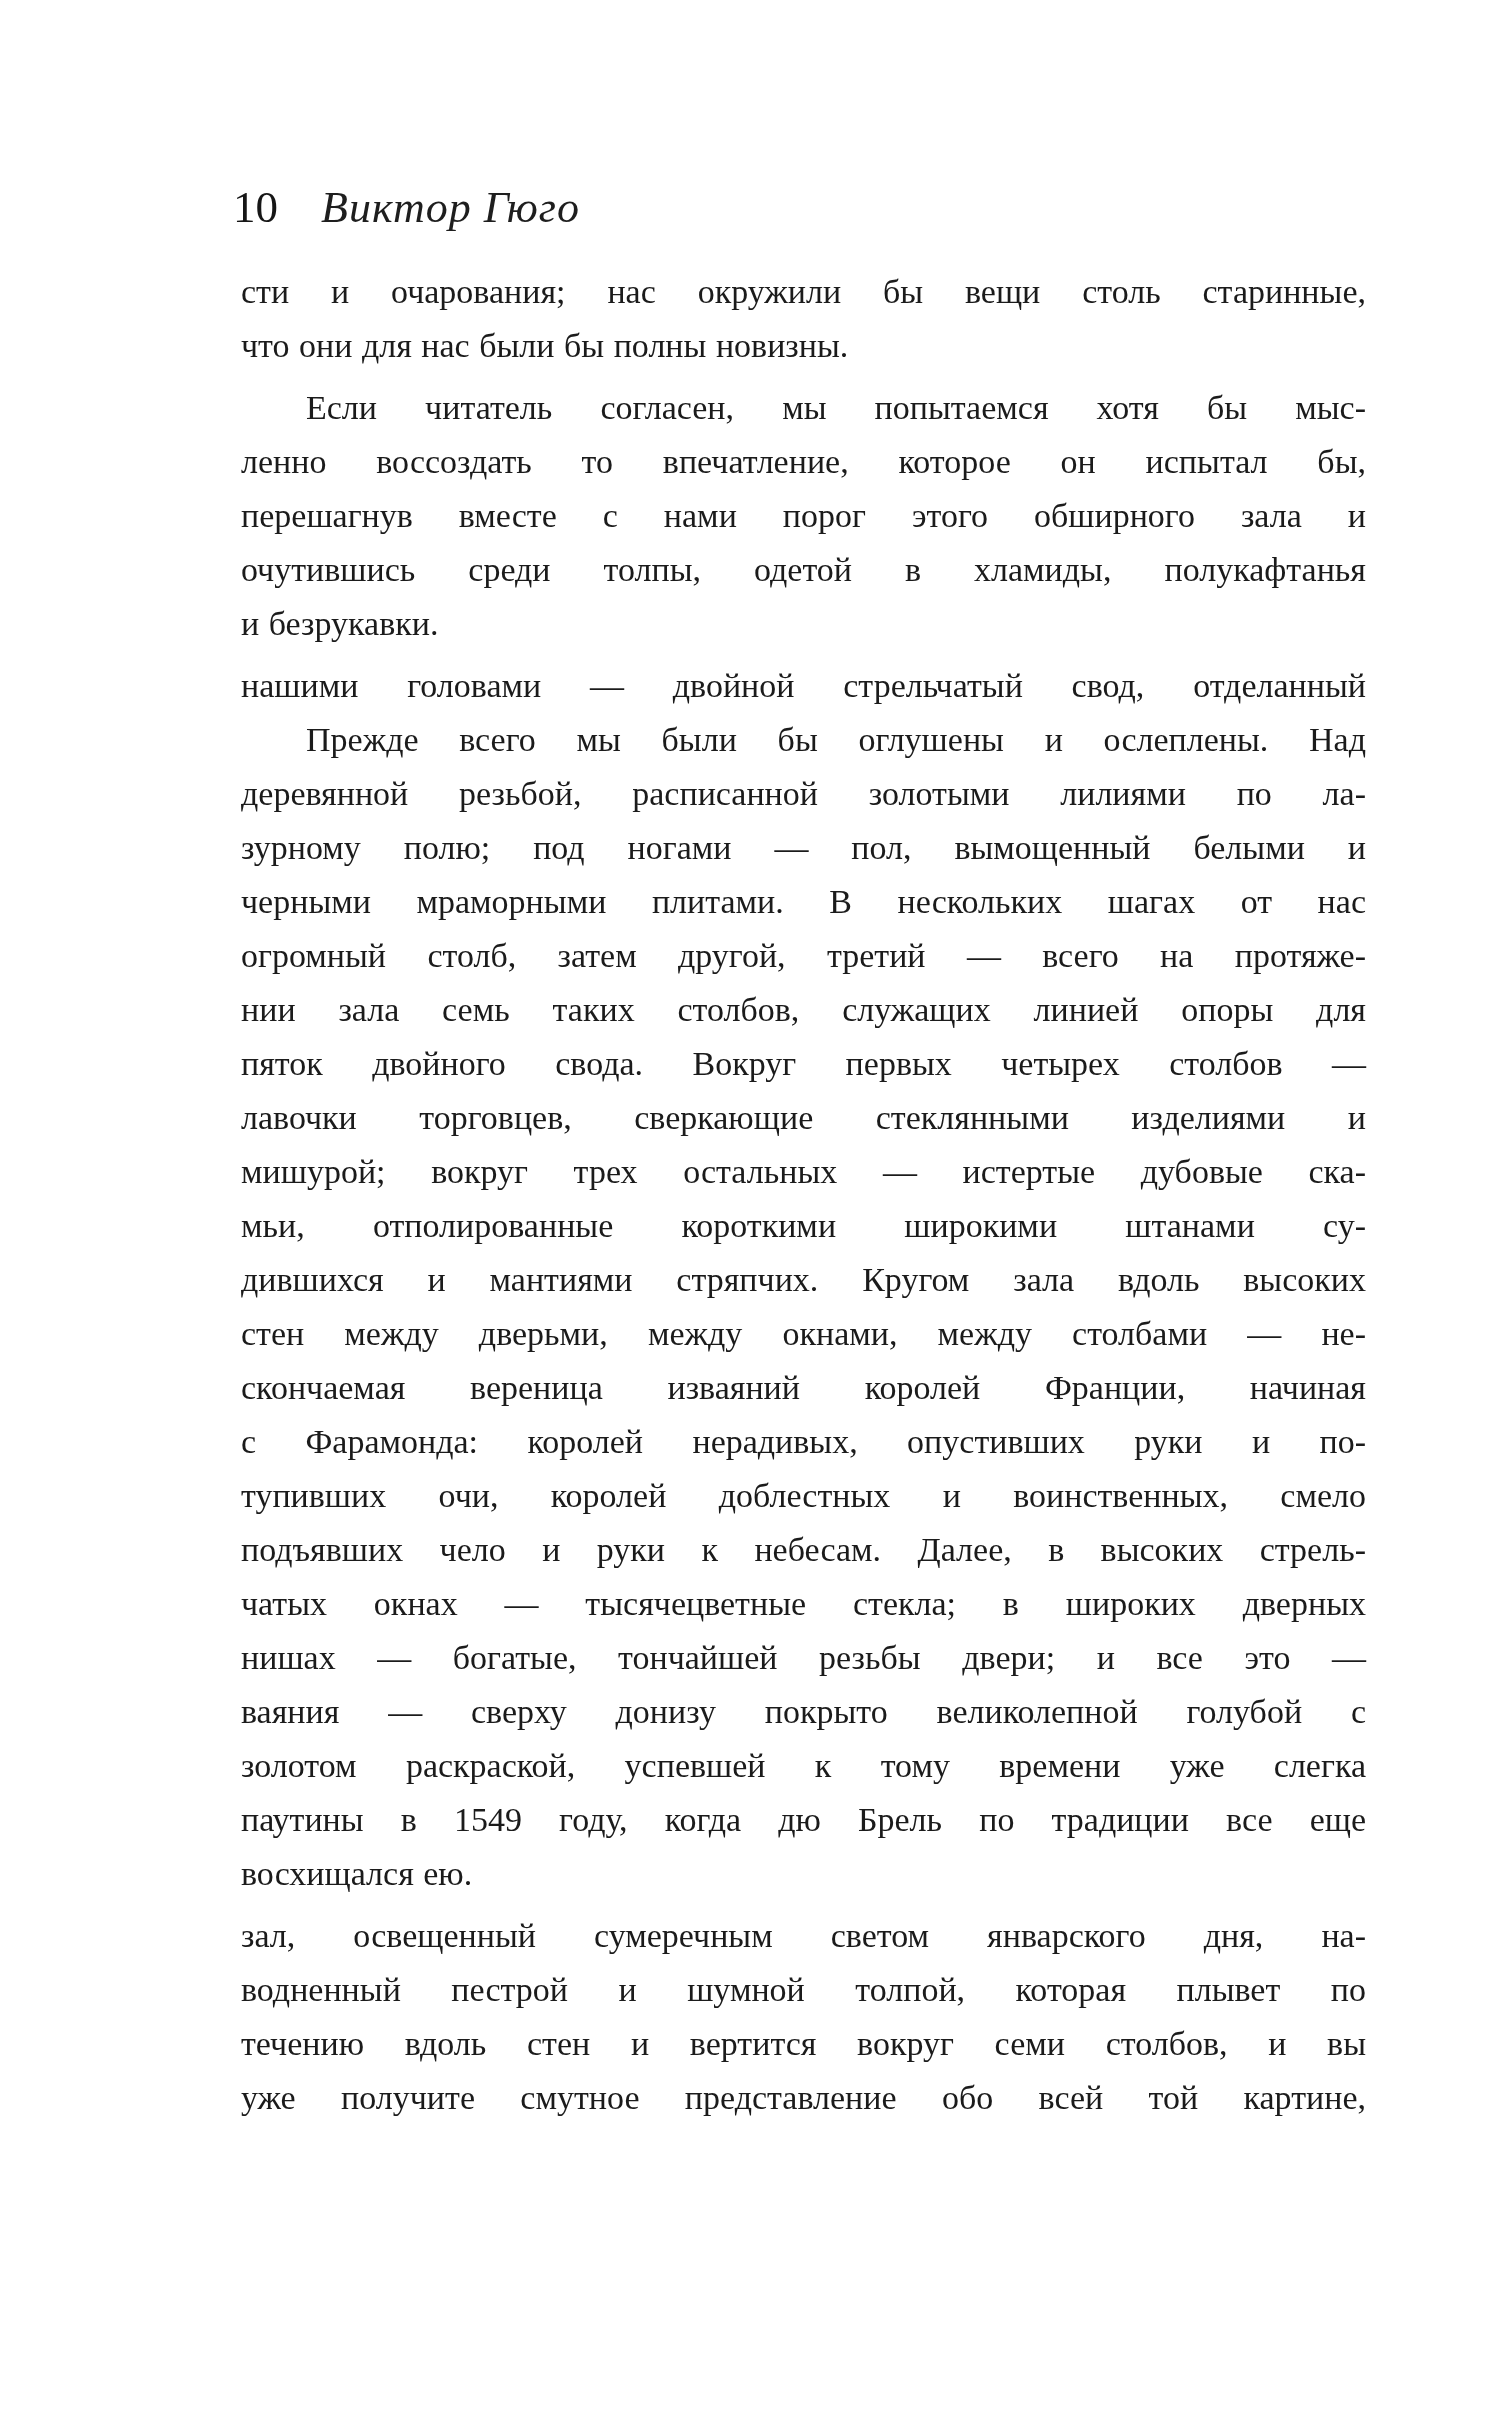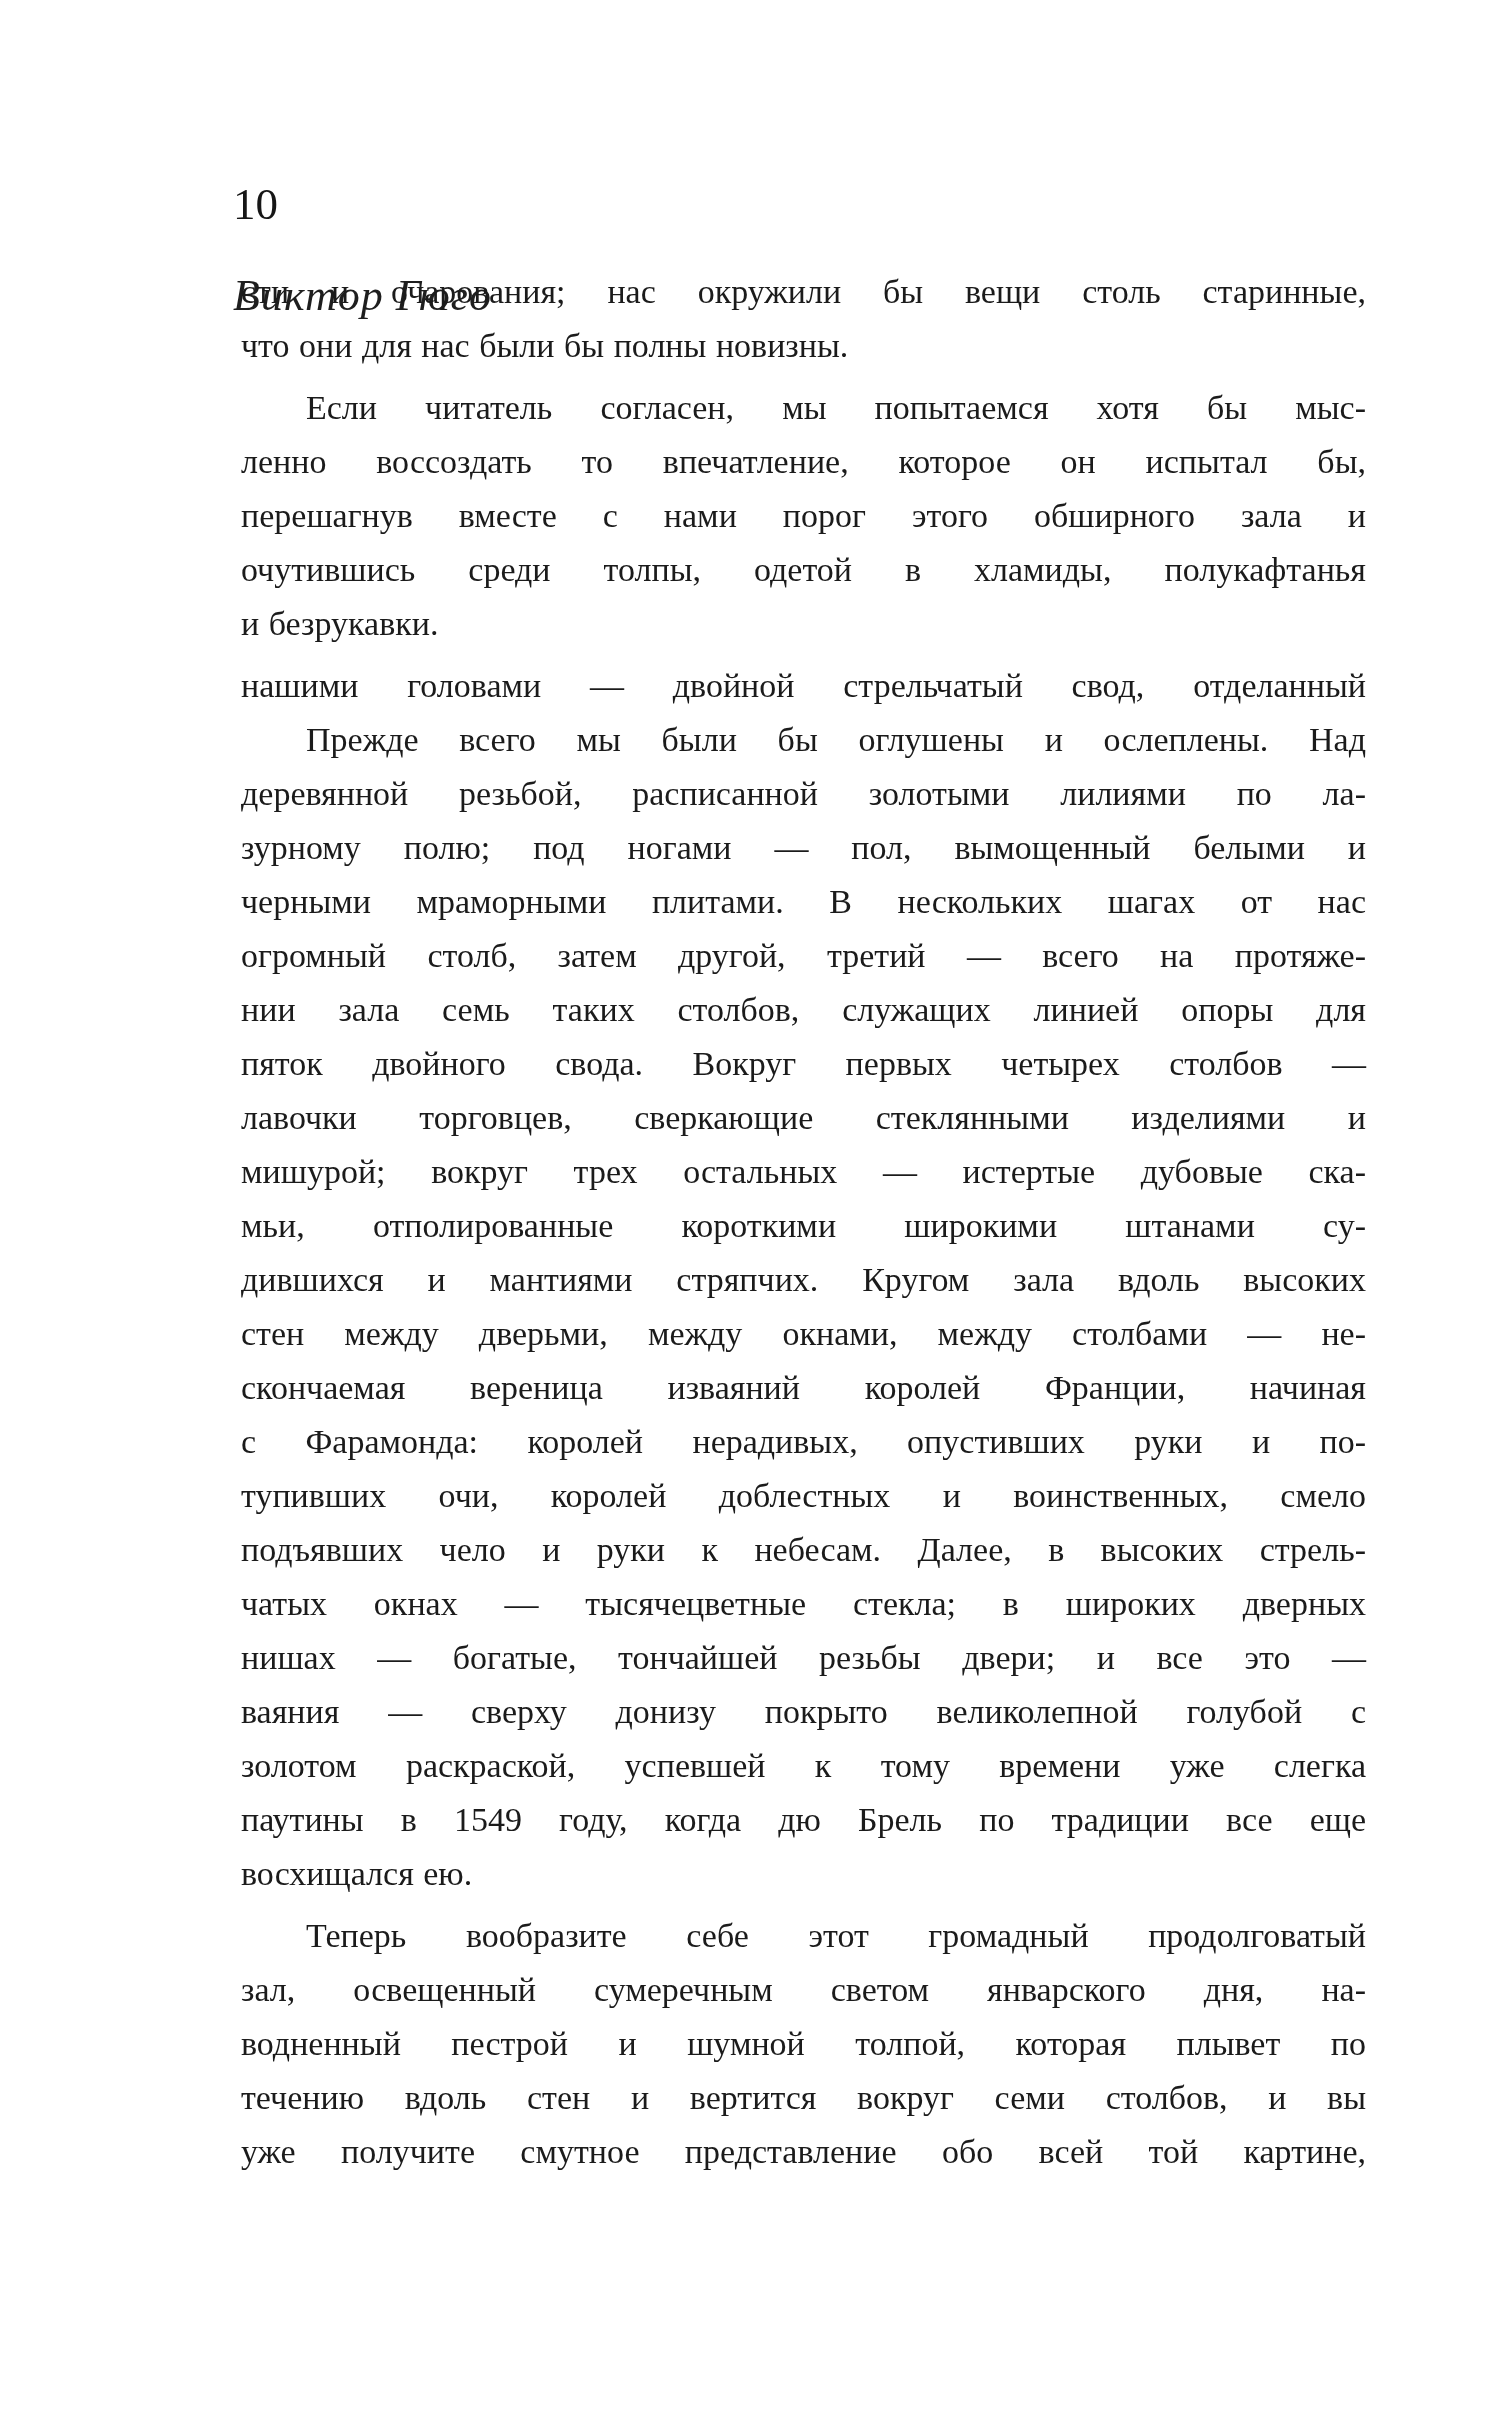--- a/index.html
+++ b/index.html
@@ -16,21 +16,20 @@
     color: #1b1b1b;
     overflow: hidden;
   }
   .running-header {
     position: absolute;
     top: 182px;
     left: 233px;
     display: flex;
     align-items: baseline;
     gap: 43px;
-    flex-direction: column;
   }
   .page-number {
     font-size: 45px;
     line-height: 1;
     color: #161616;
   }
   .author {
     font-size: 44px;
     font-style: italic;
     letter-spacing: 1px;
@@ -99,21 +98,20 @@
         <div class="line jl">тупивших очи, королей доблестных и воинственных, смело</div>
         <div class="line jl">подъявших чело и руки к небесам. Далее, в высоких стрель-</div>
         <div class="line jl">чатых окнах — тысячецветные стекла; в широких дверных</div>
         <div class="line jl">нишах — богатые, тончайшей резьбы двери; и все это —</div>
         <div class="line jl">ваяния — сверху донизу покрыто великолепной голубой с</div>
         <div class="line jl">золотом раскраской, успевшей к тому времени уже слегка</div>
         <div class="line jl">паутины в 1549 году, когда дю Брель по традиции все еще</div>
         <div class="line">восхищался ею.</div>
       </div>
       <div class="para">
-        <div class="line jl indent">Теперь вообразите себе этот громадный продолговатый</div>
         <div class="line jl">зал, освещенный сумеречным светом январского дня, на-</div>
         <div class="line jl">водненный пестрой и шумной толпой, которая плывет по</div>
         <div class="line jl">течению вдоль стен и вертится вокруг семи столбов, и вы</div>
         <div class="line jl">уже получите смутное представление обо всей той картине,</div>
       </div>
     </div>
 </div>
 
 
 </body></html>

